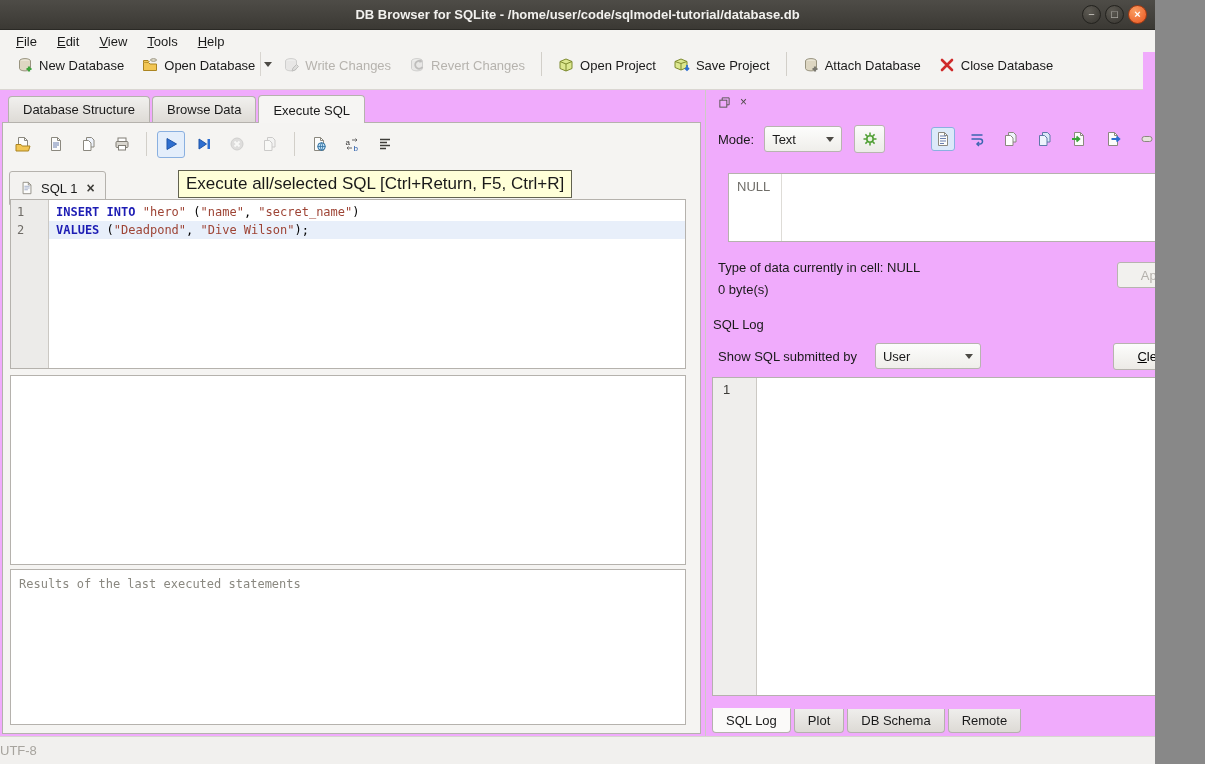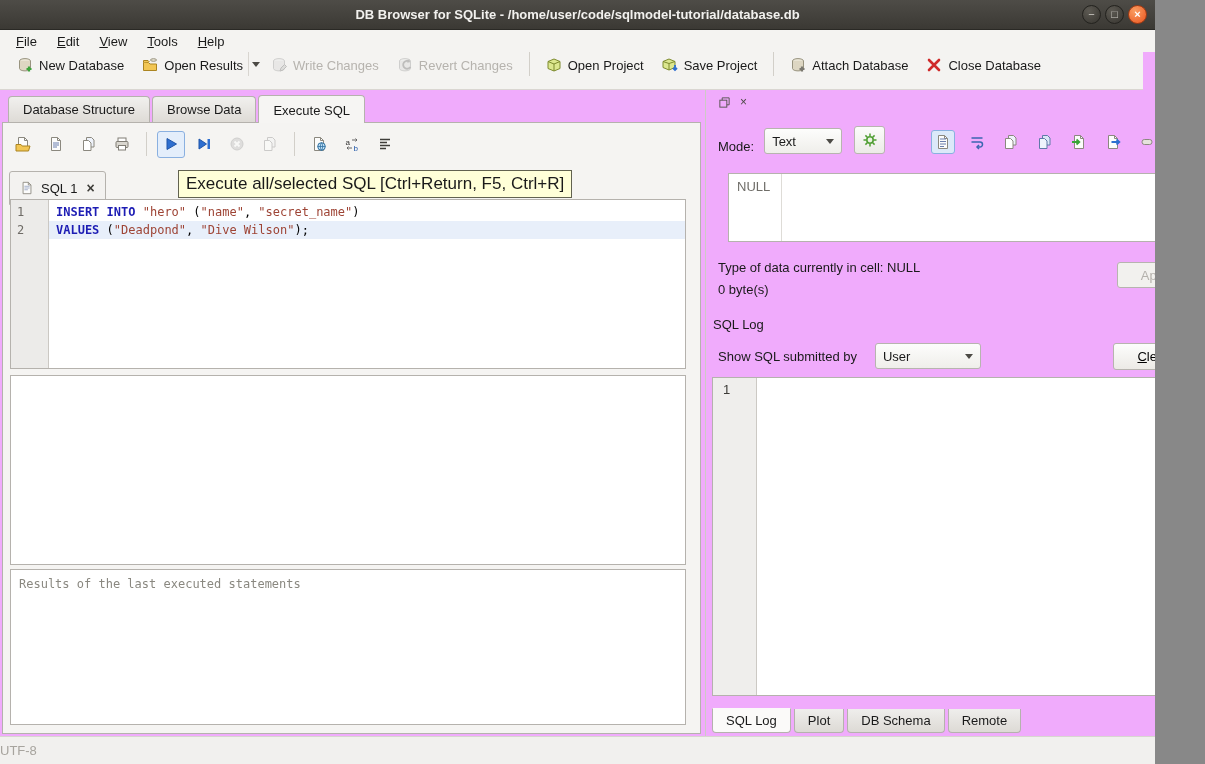--- a/index.html
+++ b/index.html
@@ -59,21 +59,21 @@
 
   .tooltip{position:absolute;left:178px;top:170px;background:#ffffd8;border:1px solid #626250;padding:3px 7px;font-size:17px;z-index:60;white-space:nowrap;}
 
   
   .right-pane{position:absolute;left:705px;top:90px;width:500px;height:646px;border-left:1px solid #cdcac5;}
   .dock-header{position:absolute;left:7px;right:6px;height:20px;display:flex;align-items:center;}
   .dock-header .dtitle{flex:1;}
   .dock-btn{width:15px;height:15px;display:flex;align-items:center;justify-content:center;color:#4c4a45;font-size:12px;margin-left:4px;}
   .dh1{top:2px;} .dh2{top:224px;}
 
-  .mode-row{position:absolute;top:34px;left:12px;right:12px;height:30px;display:flex;align-items:flex-end;}
+  .mode-row{position:absolute;top:34px;left:12px;right:12px;height:30px;display:flex;align-items:center;}
   .combo{display:flex;align-items:center;justify-content:space-between;height:26px;padding:0 7px;background:linear-gradient(#fdfdfc,#efeeea);border:1px solid #b7b4af;border-radius:3px;}
   .combo .arrow{border-left:4px solid transparent;border-right:4px solid transparent;border-top:5px solid #4c4a45;margin-left:10px;}
   .combo.mode{width:78px;margin-left:10px;}
   .combo.user{width:106px;margin-left:18px;}
   .cell-icons{margin-left:auto;display:flex;gap:10px;align-items:center;}
   .cell-icons .icon-btn{width:24px;height:24px;}
 
   .cellbox{position:absolute;left:22px;top:83px;width:460px;height:69px;background:#fff;border:1px solid #b5b2ad;}
   .cellbox .nullv{position:absolute;left:8px;top:5px;color:#6f6d68;}
   .cellline{position:absolute;left:52px;top:0;bottom:0;width:1px;background:#dedcd7;}
@@ -123,21 +123,21 @@
           <path d="M9.5 12h5M12 9.5v5" stroke="#3aa33a" stroke-width="2.2"></path>
         </svg>
         <span>New Database</span>
       </div>
       <div class="tbtn">
         <svg width="16" height="16" viewBox="0 0 16 16">
           <path d="M1.5 5.5v8h13V7H8L6.5 5.5z" fill="#f2c654" stroke="#ab8420"></path>
           <path d="M1.5 5.5V3.5h4.5L7.5 5" fill="#f2c654" stroke="#ab8420"></path>
           <ellipse cx="11.5" cy="3" rx="3" ry="1.3" fill="#e9e4d4" stroke="#98937f"></ellipse>
         </svg>
-        <span>Open Results</span>
+        <span>Open Database</span>
       </div>
       <span class="dd-arrow"></span>
       <div class="tbtn disabled">
         <svg width="16" height="16" viewBox="0 0 16 16">
           <ellipse cx="8" cy="4" rx="5.5" ry="2.4" fill="#e9e4d4" stroke="#98937f"></ellipse>
           <path d="M2.5 4v7.5c0 1.3 2.5 2.4 5.5 2.4s5.5-1.1 5.5-2.4V4" fill="#ddd6c2" stroke="#98937f"></path>
           <path d="M9 14l1-3 3.5-3.5 2 2L12 13z" fill="#e8b84b" stroke="#8a6a1a"></path>
         </svg>
         <span>Write Changes</span>
       </div>

